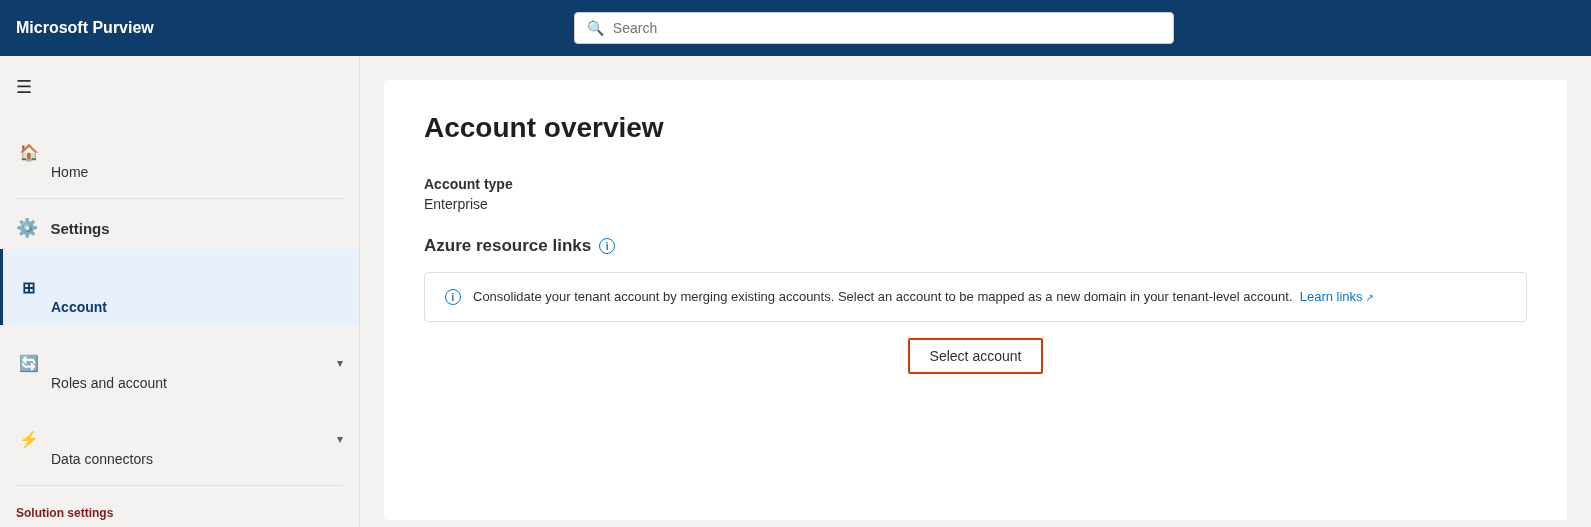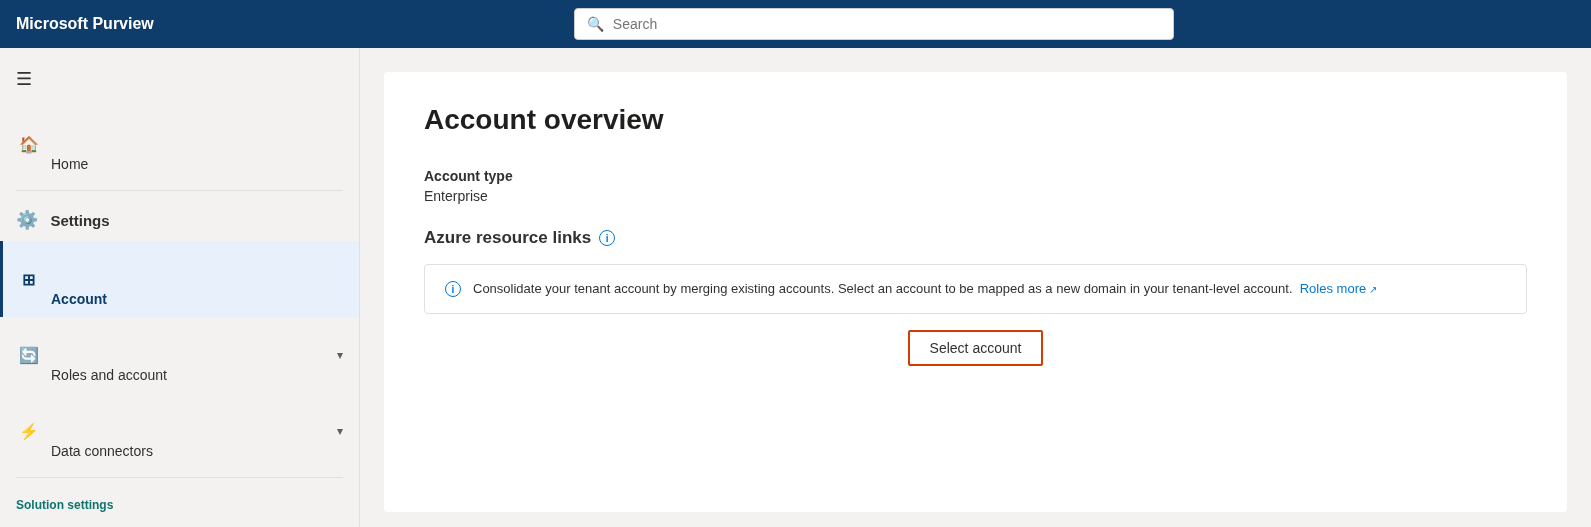--- a/index.html
+++ b/index.html
@@ -1,21 +1,21 @@
 <!DOCTYPE html>
 <html><head>
   <meta charset="utf-8">
   <style>
     * { box-sizing: border-box; margin: 0; padding: 0; }
     body { font-family: 'Segoe UI', Arial, sans-serif; font-size: 14px; color: #323130; background: #f3f2f1; height: 527px; overflow: hidden; }
 
     
     .top-nav {
       background: #0f3d6b;
-      height: 48px;
+      height: 56px;
       display: flex;
       align-items: center;
       padding: 0 16px;
       gap: 20px;
     }
     .top-nav-title {
       color: #fff;
       font-size: 16px;
       font-weight: 600;
       white-space: nowrap;
@@ -101,21 +101,21 @@
     }
     .sidebar-divider {
       height: 1px;
       background: #e1dfdd;
       margin: 8px 16px;
     }
     .sidebar-section-label {
       padding: 12px 16px 4px 16px;
       font-size: 12px;
       font-weight: 600;
-      color: #0f766e;
+      color: #7f1d1d;
       text-transform: none;
     }
     .settings-item {
       display: flex;
       align-items: center;
       gap: 12px;
       padding: 10px 16px;
       cursor: pointer;
     }
     .settings-item .item-icon {
@@ -288,21 +288,21 @@
 
       <div class="azure-links-header">
         <span class="azure-links-title">Azure resource links</span>
         <span class="info-icon">i</span>
       </div>
 
       <div class="azure-info-box">
         <span class="info-icon">i</span>
         <span class="azure-info-text">
           <span>Consolidate your tenant account by merging existing accounts. Select an account to be mapped as a new domain in your tenant-level account.</span>
-          &nbsp;<a class="learn-more-link" href="#">Roles more</a>
+          &nbsp;<a class="learn-more-link" href="#">Learn links</a>
         </span>
       </div>
 
       <div class="select-account-btn-wrapper">
         <button class="select-account-btn">Select account</button>
       </div>
 
     </div>
   </main>
 

